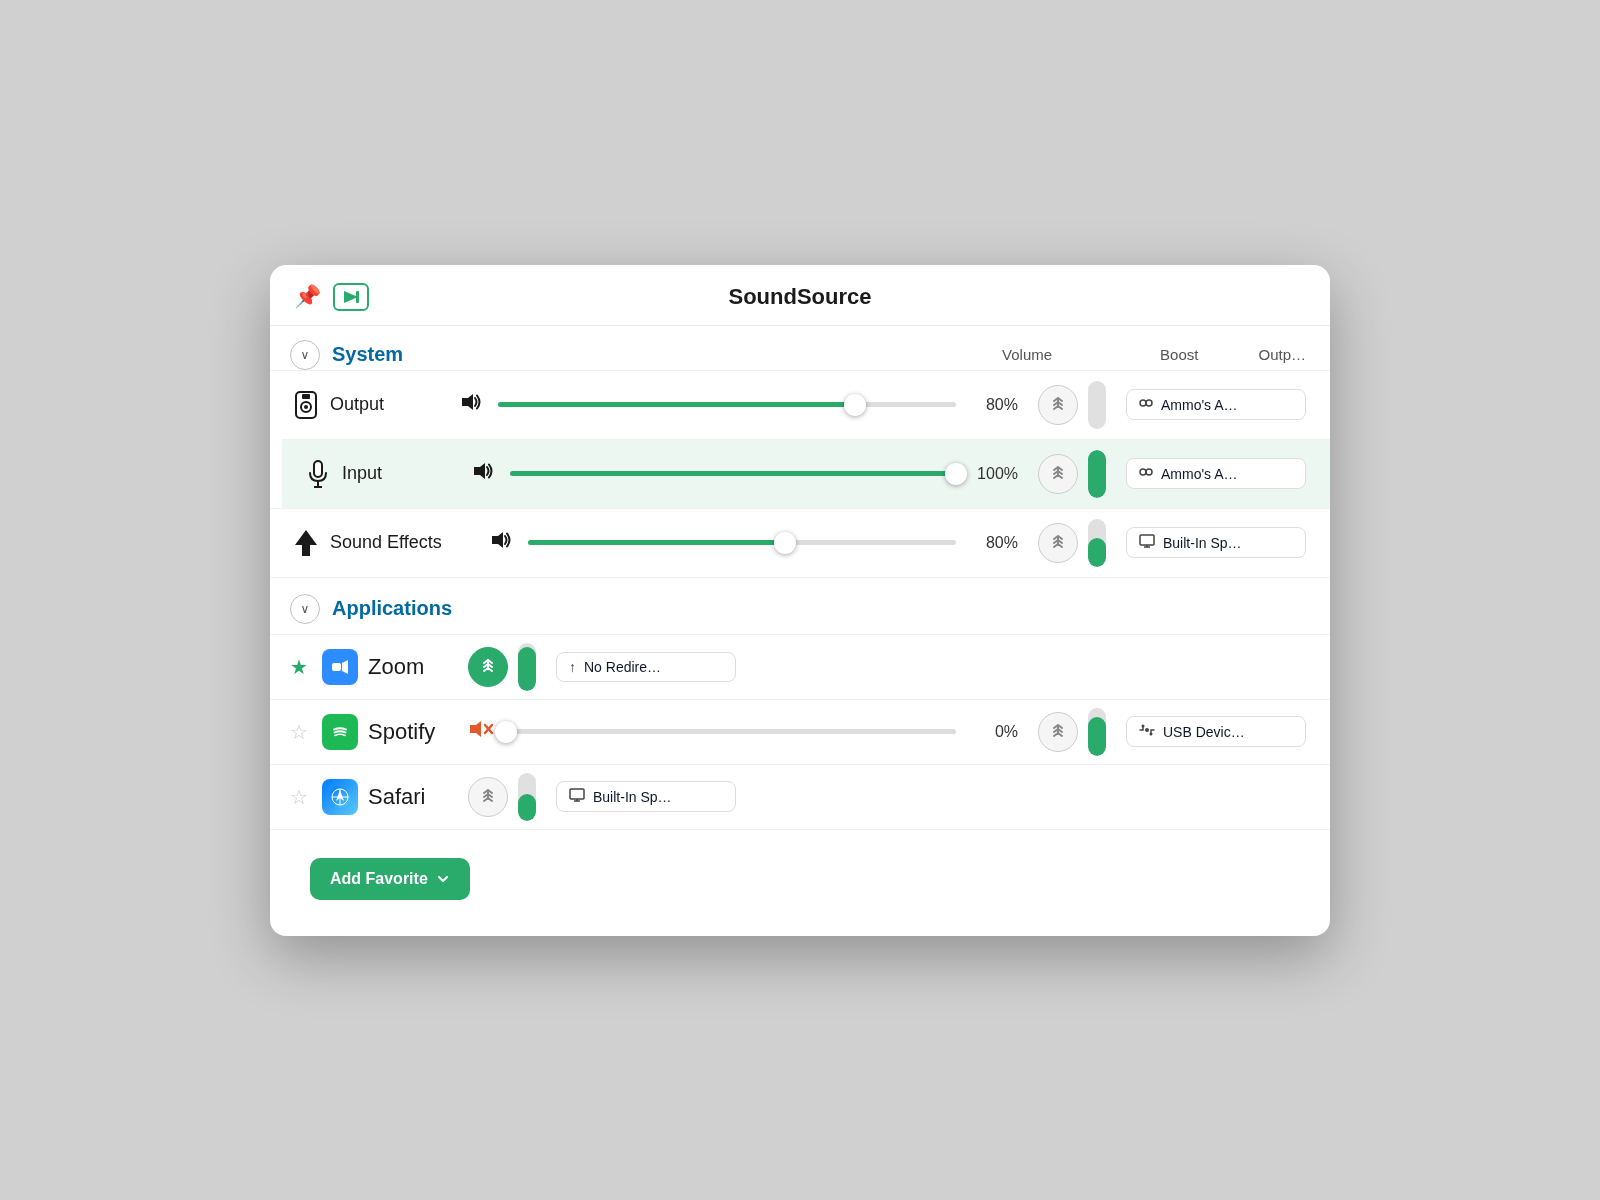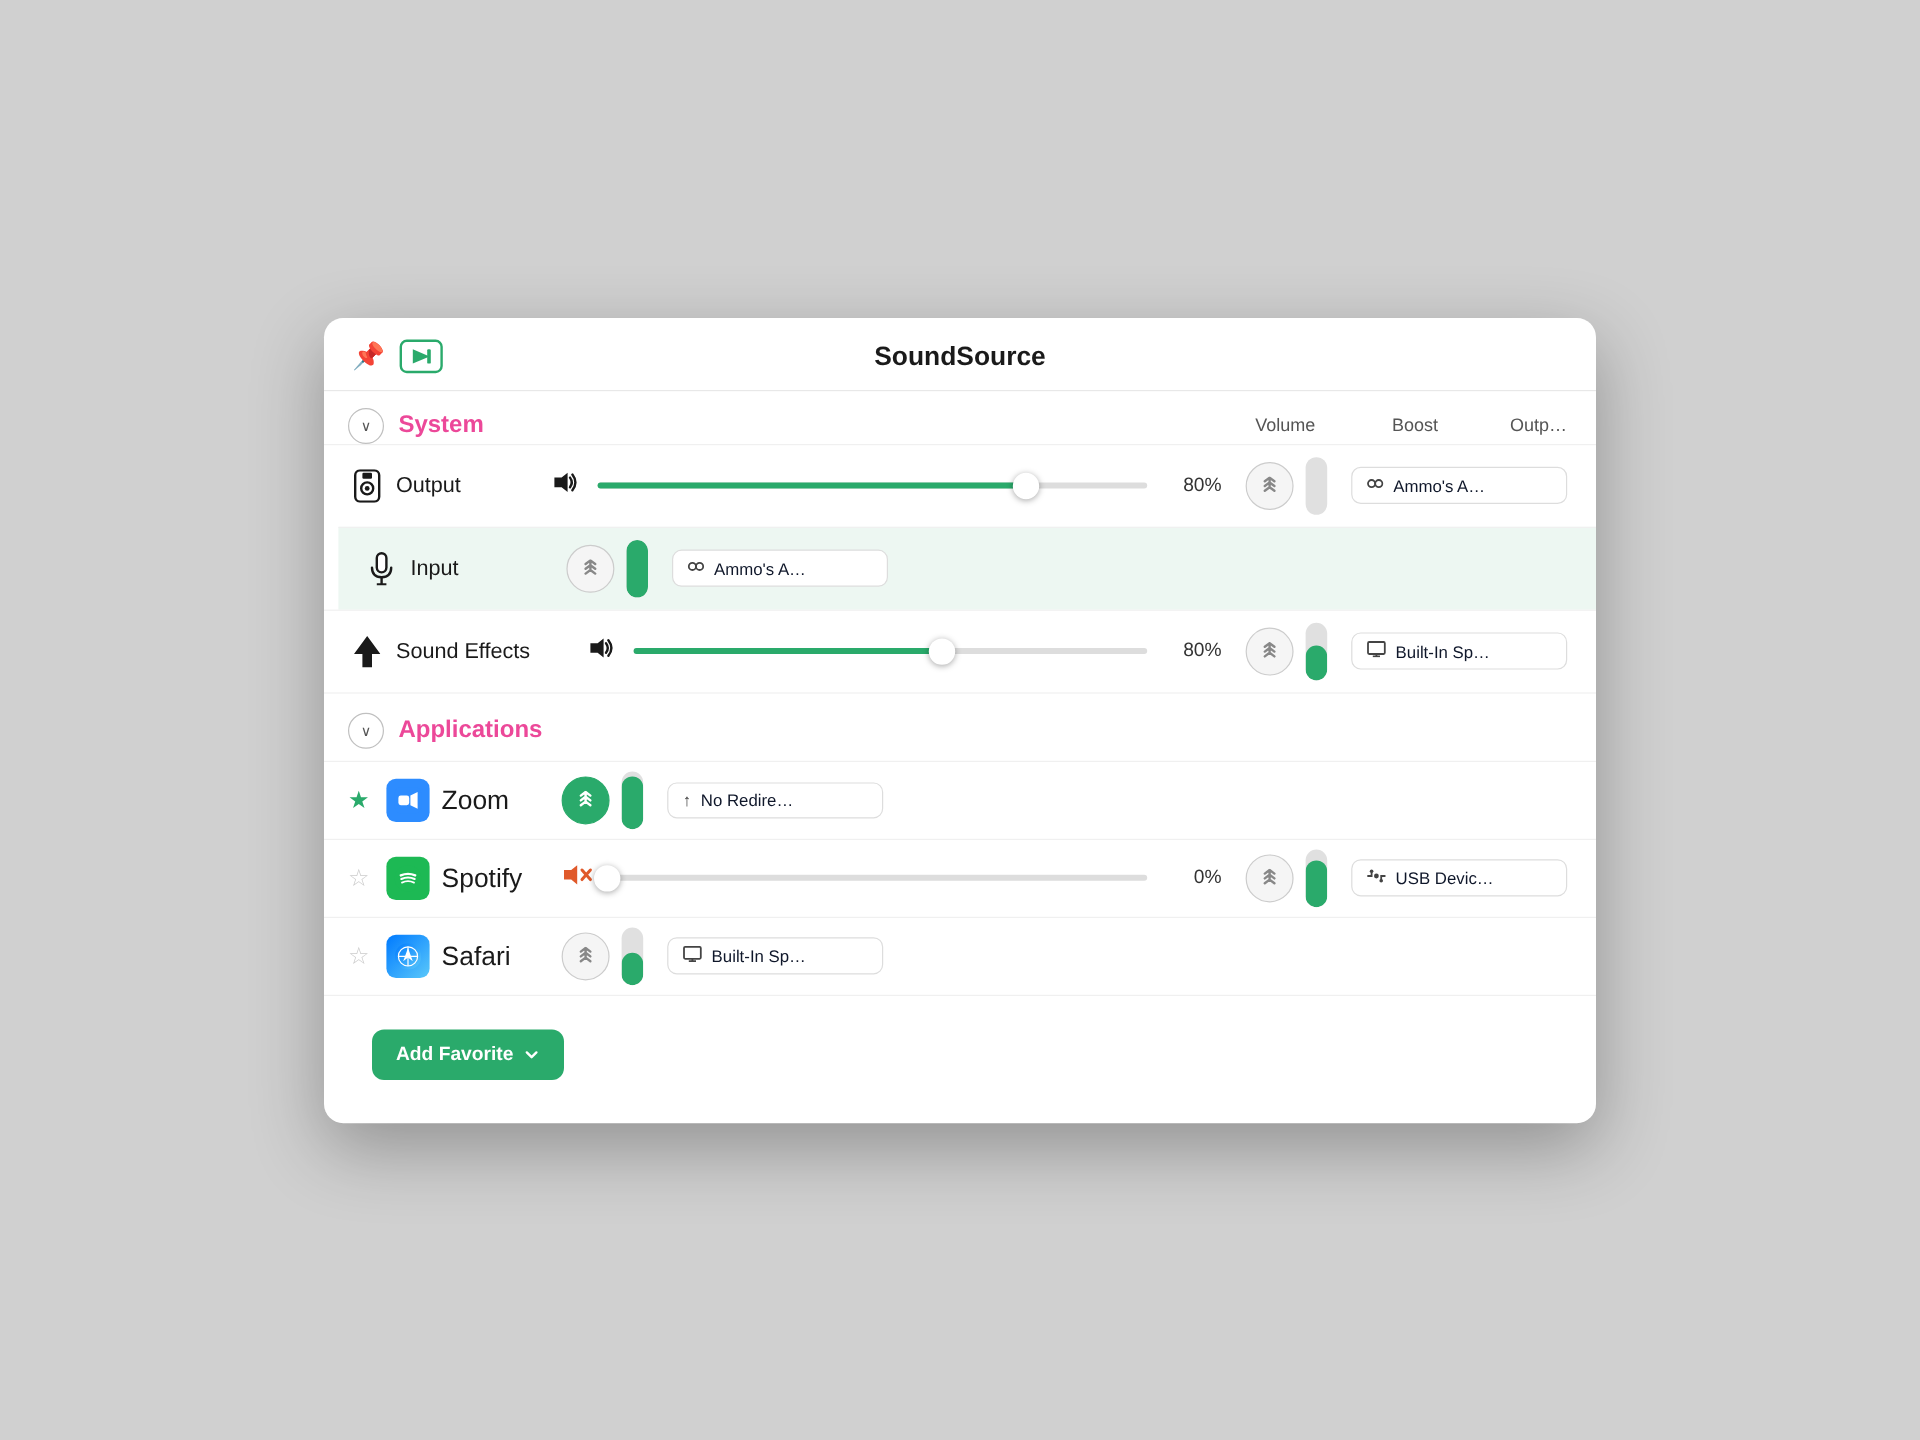--- a/index.html
+++ b/index.html
@@ -73,21 +73,21 @@
       justify-content: center;
       cursor: pointer;
       color: #555;
       font-size: 12px;
       flex-shrink: 0;
     }
 
     .section-title {
       font-size: 20px;
       font-weight: 700;
-      color: #ec4899;
+      color: #0369a1;
     }
 
     .col-label {
       color: #555;
       font-size: 15px;
     }
 
     .row {
       display: flex;
       align-items: center;
@@ -347,21 +347,21 @@
   </div>
 
   <div style="display:flex; align-items:center; padding: 14px 24px 0 20px; gap: 12px;">
     <button class="collapse-btn">
       <span>∨</span>
     </button>
     <span class="section-title">System</span>
 
     <div style="flex:1; display:flex; align-items:center; justify-content: flex-end; gap: 0; padding-right: 0;">
       <div style="display:flex; align-items:center; margin-right:0; min-width:340px; justify-content:flex-start; padding-left:80px;">
-        <span class="col-label" style="margin-right: 64px; text-align: right;">Volume</span>
+        <span class="col-label" style="margin-right: 108px; text-align: right;">Volume</span>
         <span class="col-label" style="margin-right: 60px;">Boost</span>
         <span class="col-label">Outp…</span>
       </div>
     </div>
   </div>
 
   <div class="row">
     <div class="row-icon">
       <svg width="26" height="28" viewBox="0 0 26 28" fill="none">
         <rect x="3" y="1" width="20" height="26" rx="4" stroke="#1a1a1a" stroke-width="2" fill="white"></rect>
@@ -411,20 +411,36 @@
   <div class="row highlighted">
     <div class="row-icon">
       <svg width="22" height="28" viewBox="0 0 22 28" fill="none">
         <rect x="7" y="1" width="8" height="16" rx="4" stroke="#1a1a1a" stroke-width="2" fill="white"></rect>
         <path d="M3 13 Q3 21 11 21 Q19 21 19 13" stroke="#1a1a1a" stroke-width="2" fill="none" stroke-linecap="round"></path>
         <line x1="11" y1="21" x2="11" y2="27" stroke="#1a1a1a" stroke-width="2"></line>
         <line x1="7" y1="27" x2="15" y2="27" stroke="#1a1a1a" stroke-width="2"></line>
       </svg>
     </div>
     <span class="row-label">Input</span>
+    <div class="volume-section">
+      <span class="volume-icon">
+        <svg width="22" height="18" viewBox="0 0 22 18" fill="none">
+          <polygon points="2,5 8,5 13,1 13,17 8,13 2,13" fill="#1a1a1a"></polygon>
+          <path d="M15 5 Q18 9 15 13" stroke="#1a1a1a" stroke-width="2" fill="none" stroke-linecap="round"></path>
+          <path d="M17 2.5 Q22 9 17 15.5" stroke="#1a1a1a" stroke-width="2" fill="none" stroke-linecap="round"></path>
+        </svg>
+      </span>
+      <div class="slider-container">
+        <div class="slider-track">
+          <div class="slider-fill" style="width: 100%;"></div>
+          <div class="slider-thumb" style="left: 100%;"></div>
+        </div>
+      </div>
+      <span class="volume-pct">100%</span>
+    </div>
     <div class="boost-section">
       <button class="boost-btn">
         <svg width="18" height="16" viewBox="0 0 18 16" fill="none">
           <path d="M9 1 L9 8 M5 4 L9 1 L13 4 M5 8 L9 5 L13 8 M5 12 L9 9 L13 12" stroke="#888" stroke-width="2" stroke-linecap="round" stroke-linejoin="round"></path>
         </svg>
       </button>
       <div class="boost-slider">
         <div class="boost-slider-fill" style="height: 100%; background: #2aaa6b;"></div>
       </div>
     </div>

